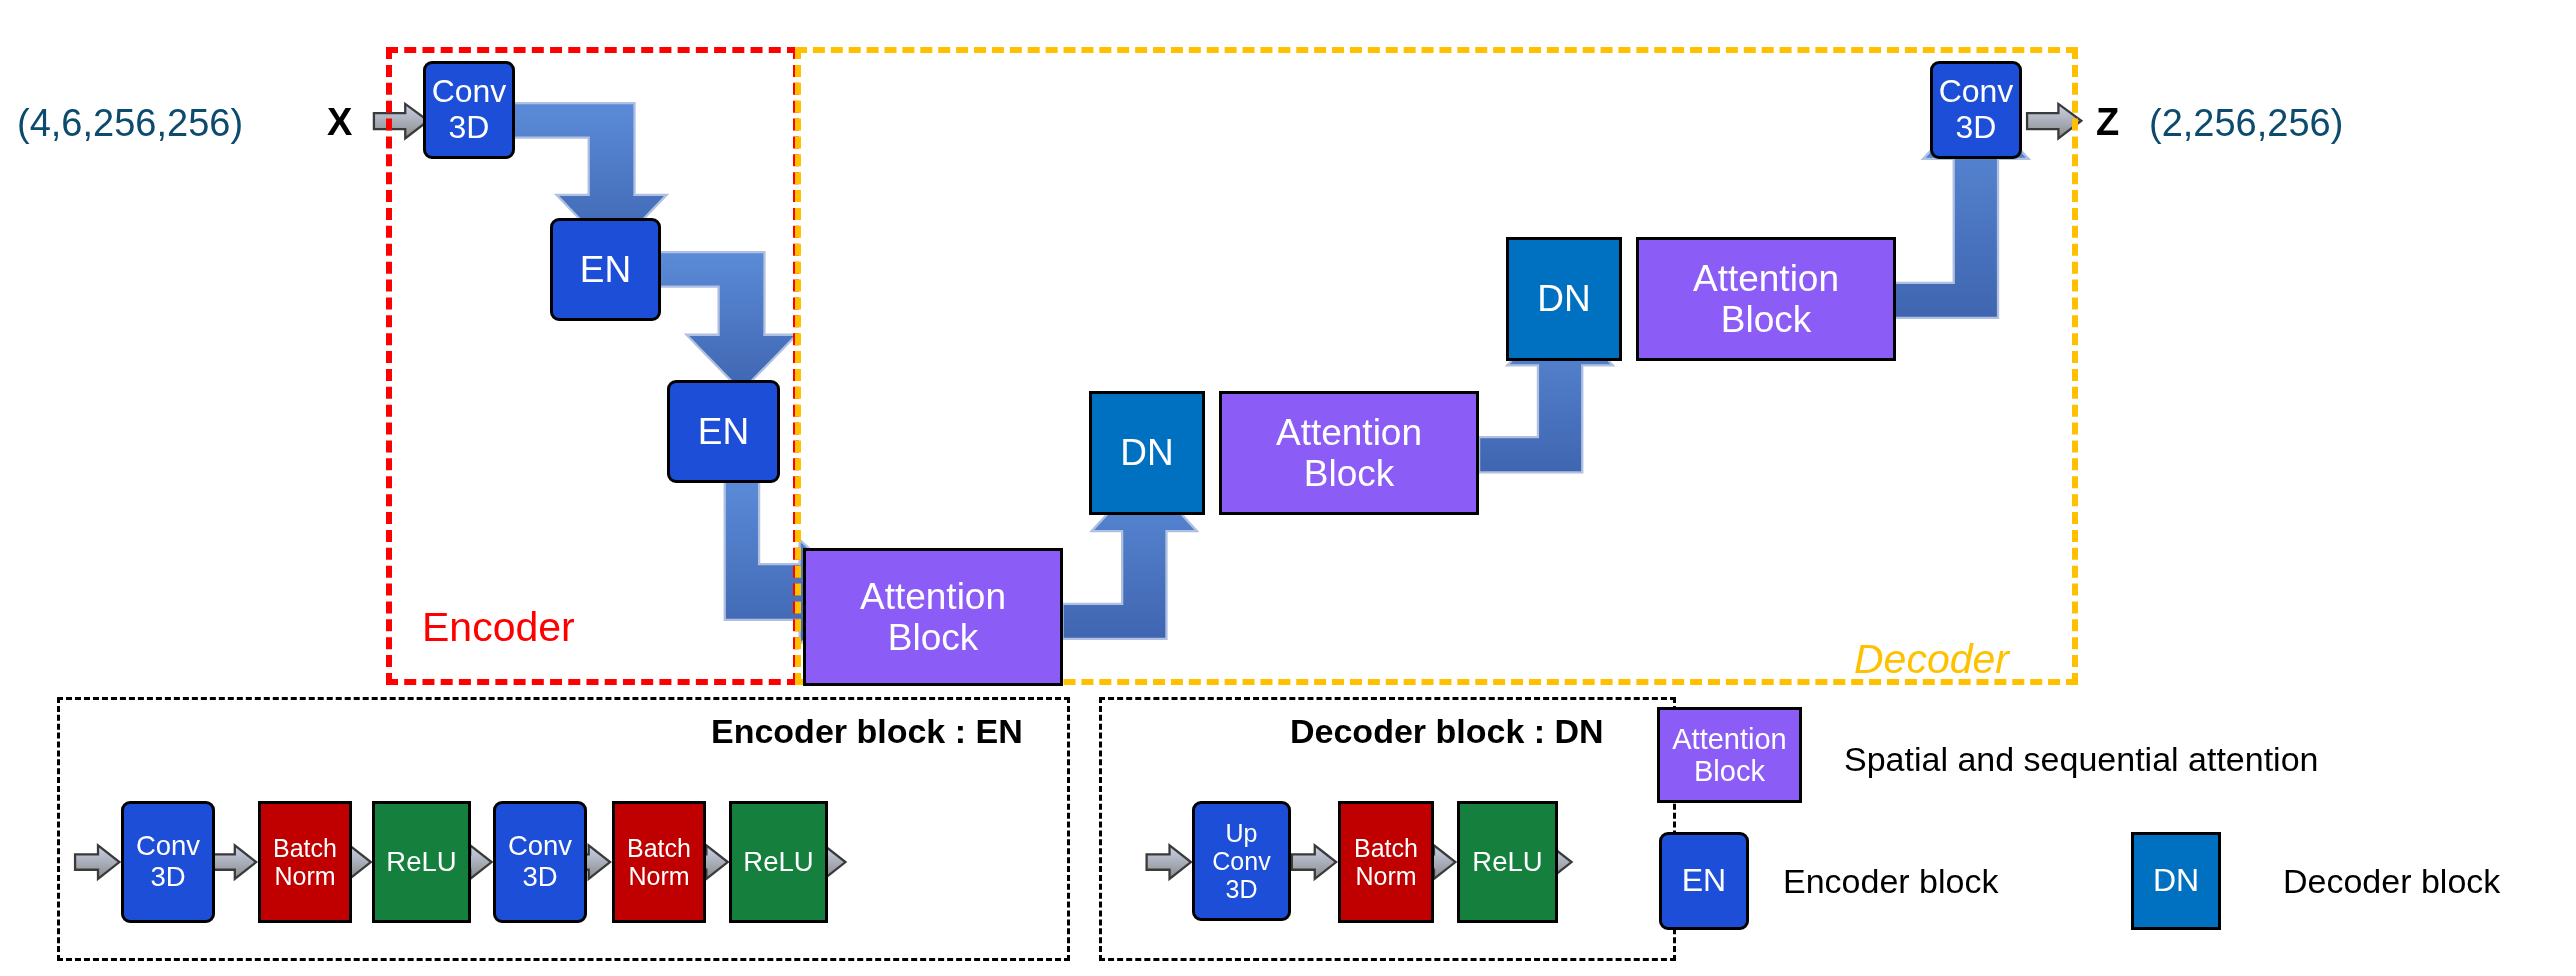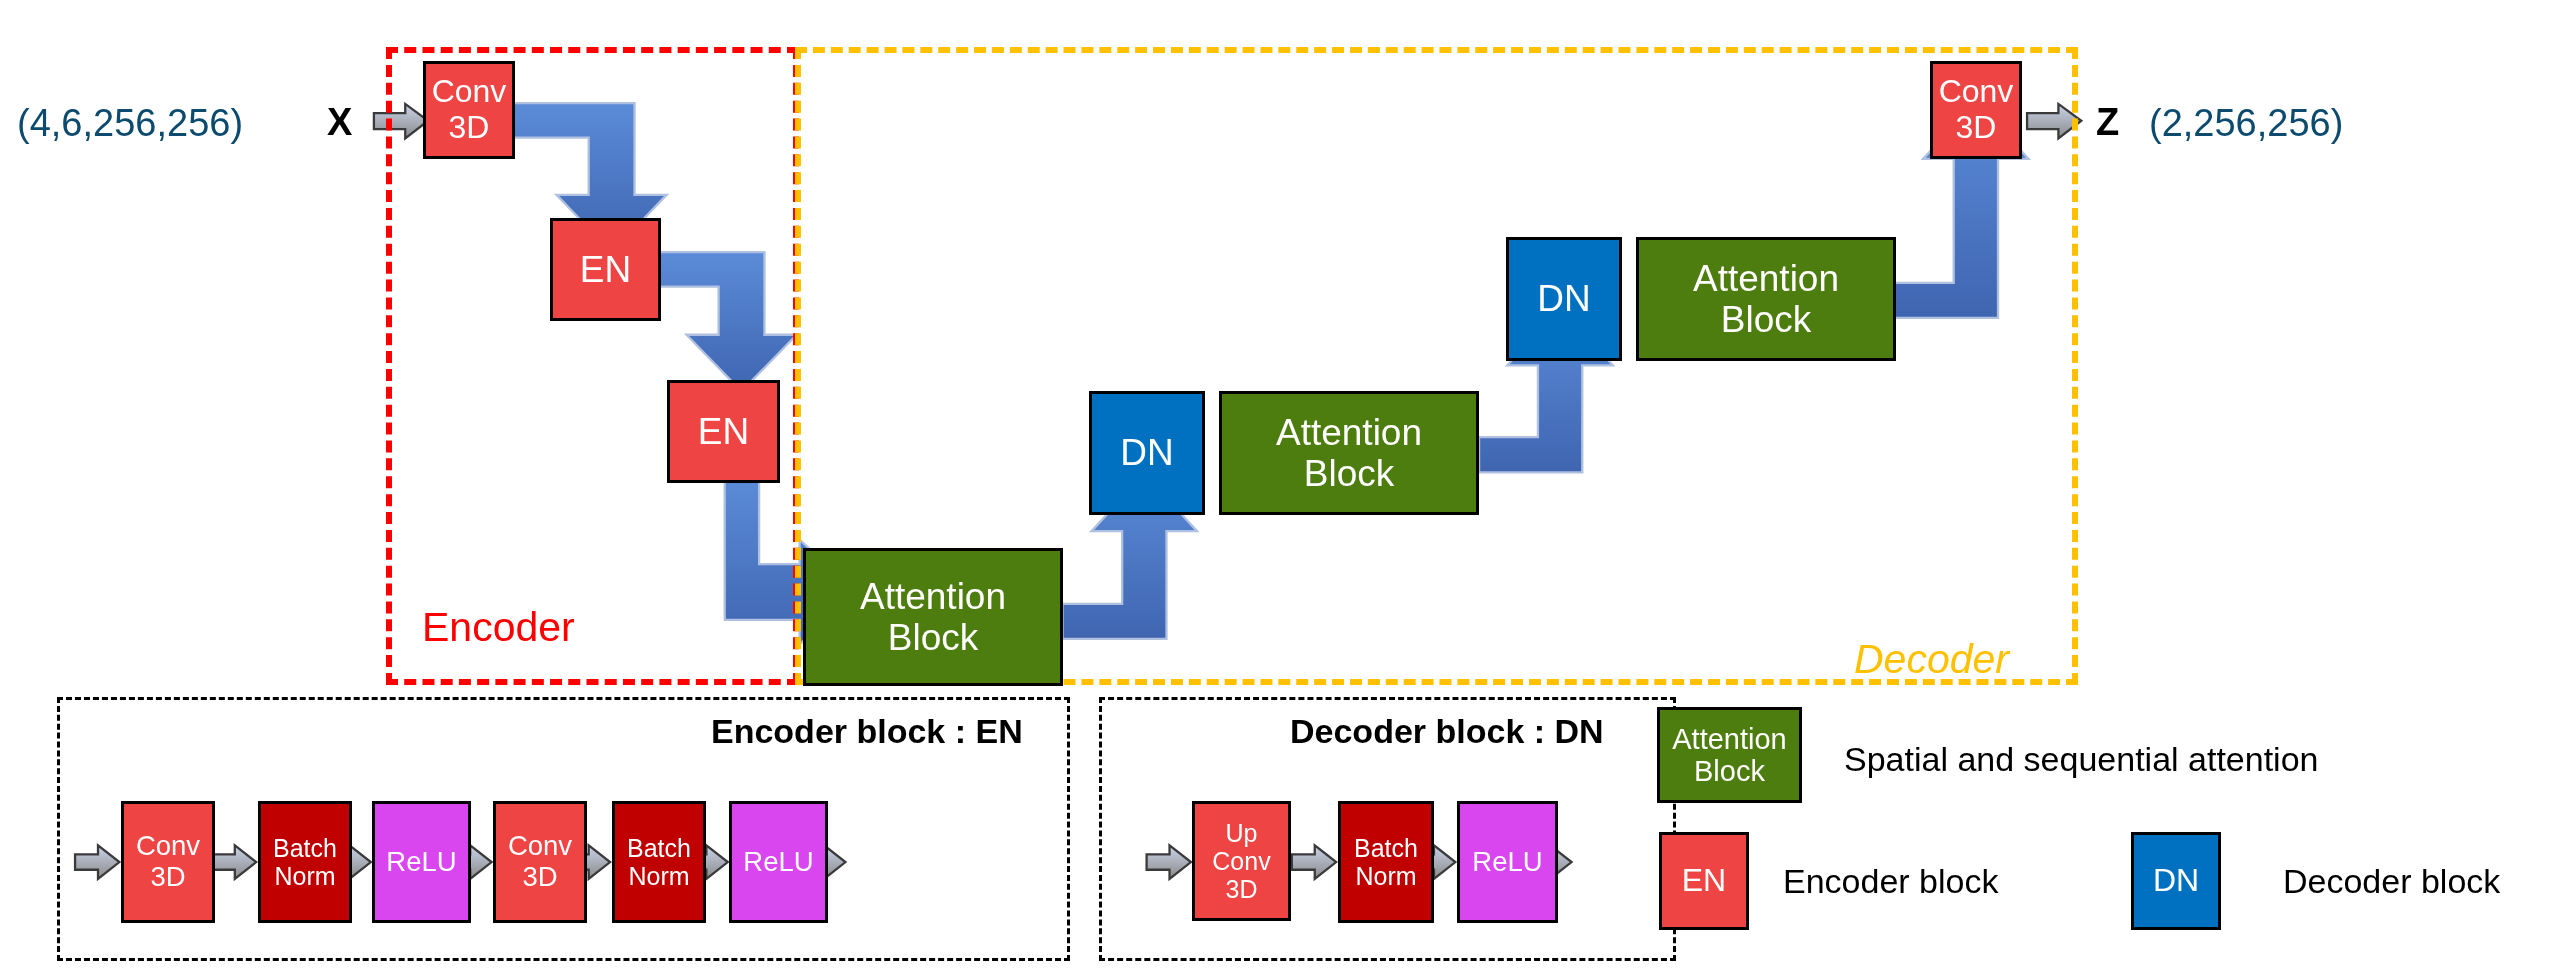--- a/index.html
+++ b/index.html
@@ -14,25 +14,25 @@
 
   .region-label{position:absolute;font-size:41px;font-weight:400;white-space:nowrap;text-align:center;}
   .region-label.enc{color:#FF0000;}
   .region-label.dec{color:#FFC000;}
 
   
   .blk{position:absolute;box-sizing:border-box;border:3.8px solid #000000;
        display:flex;align-items:center;justify-content:center;text-align:center;
        color:#ffffff;line-height:1.12;font-weight:400;}
   .blk span{display:block;padding:0 3.1px;}
-  .c-cyan{background:#ef4444;}
+  .c-cyan{background:#1d4ed8;border-radius:9px;}
   .c-dblue{background:#0070C0;}
-  .c-purple{background:#4d7c0f;}
+  .c-purple{background:#8b5cf6;}
   .c-red{background:#C00000;}
-  .c-green{background:#d946ef;}
+  .c-green{background:#15803d;}
 
   
   .arrowlayer{position:absolute;left:0;top:0;width:2576px;height:976px;
               pointer-events:none;}
 
   
   .panel{position:absolute;box-sizing:border-box;border:3.1px dashed #000000;}
   .panel-title{position:absolute;font-size:34px;font-weight:bold;color:#000000;
                white-space:nowrap;}
 

